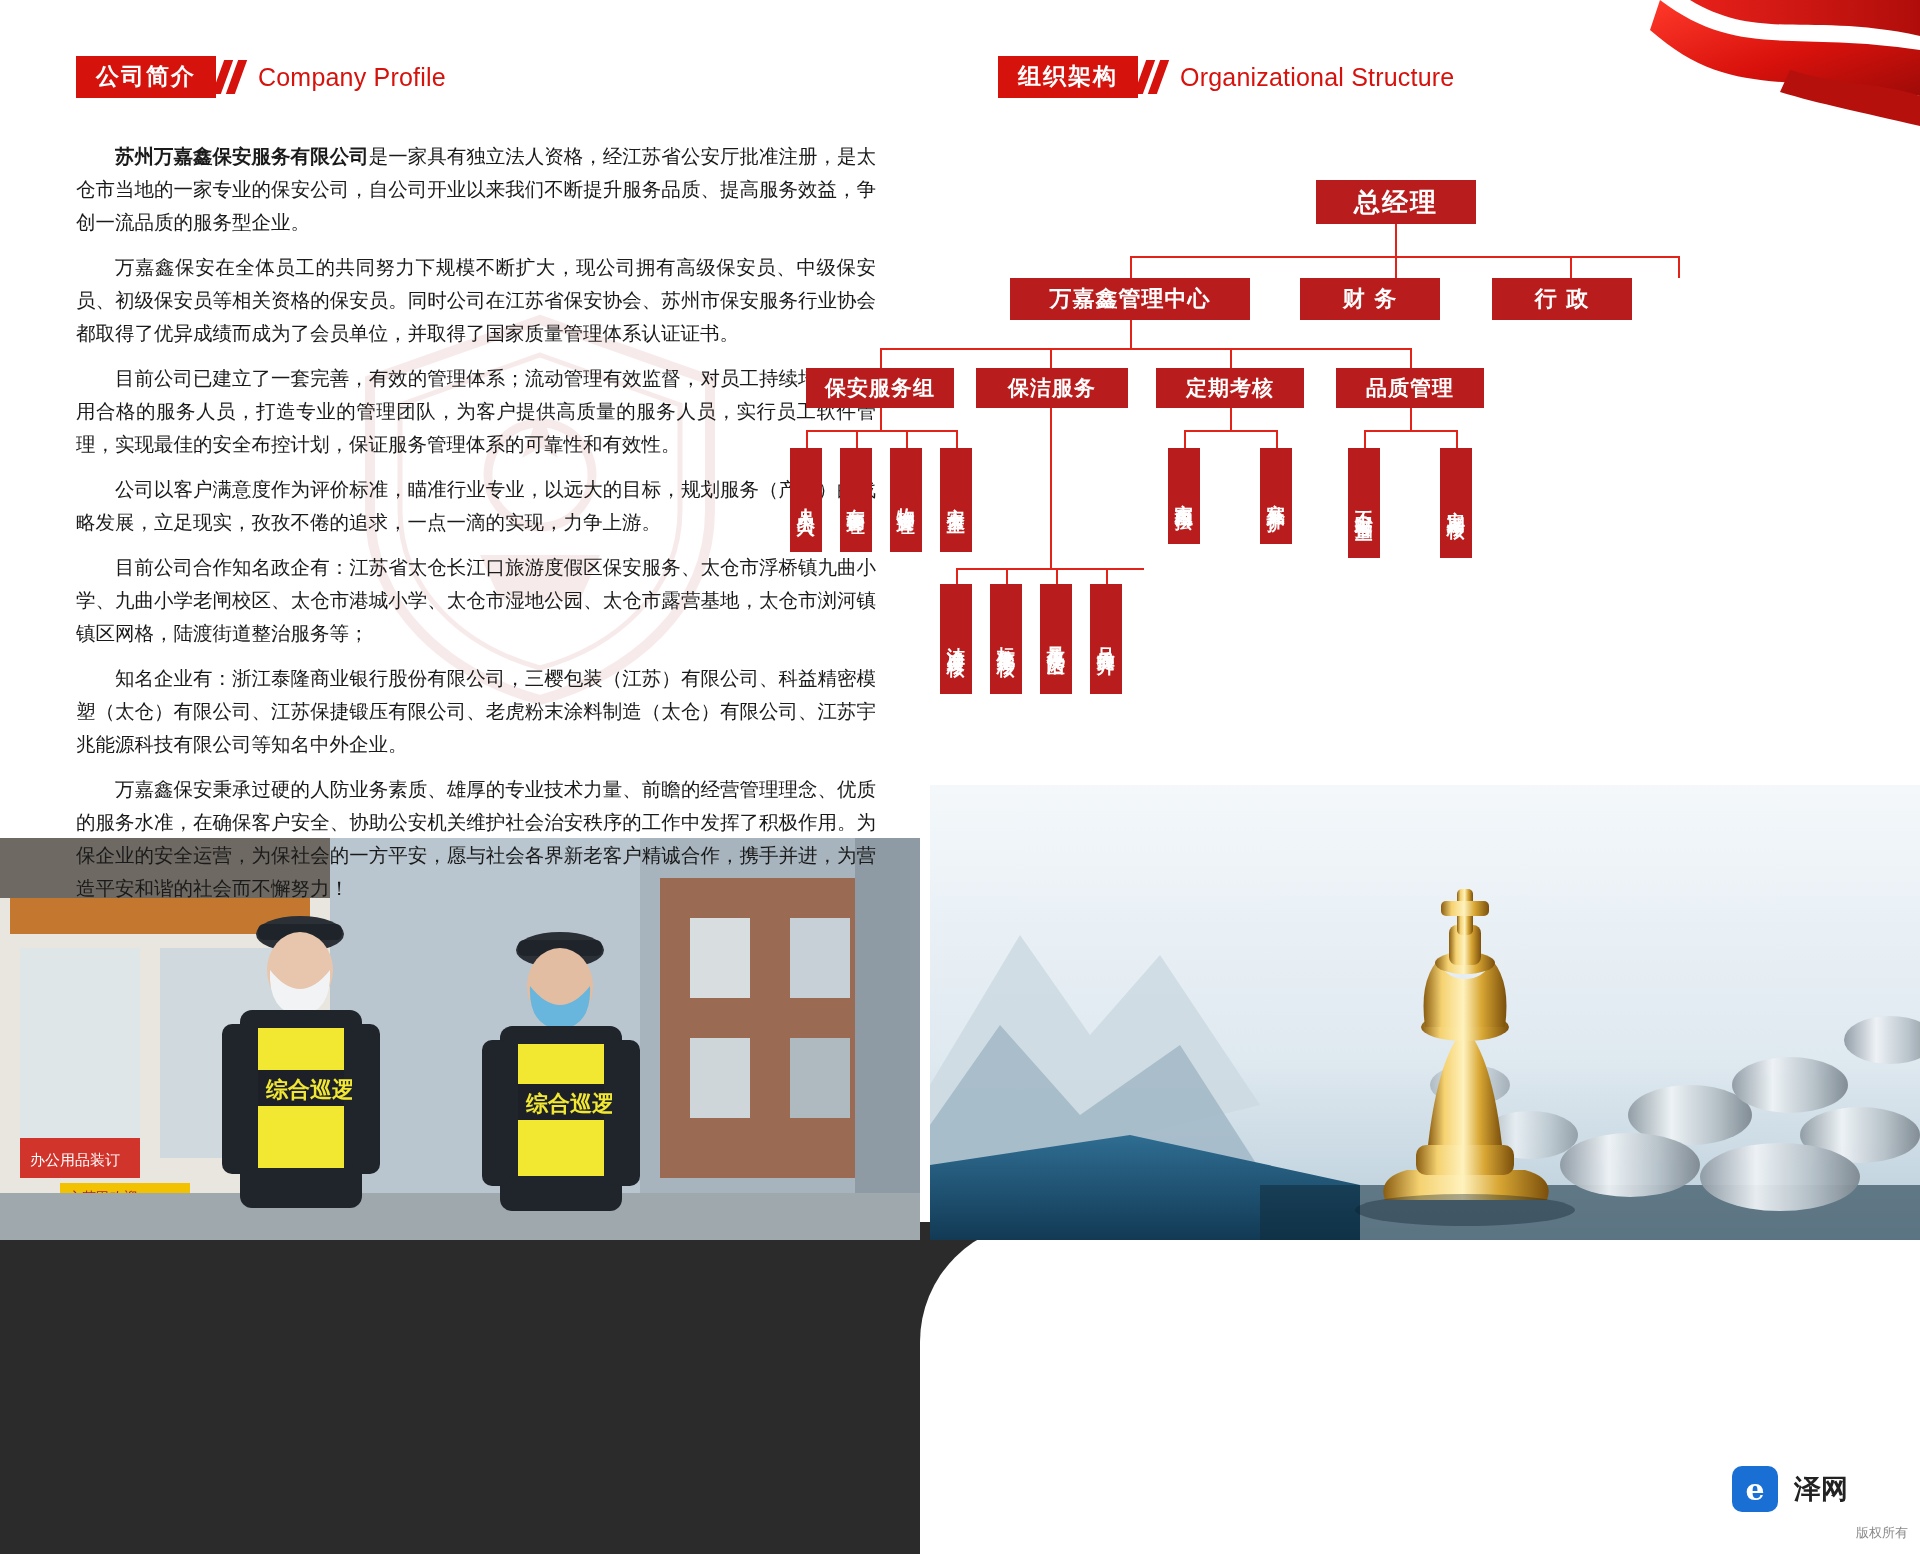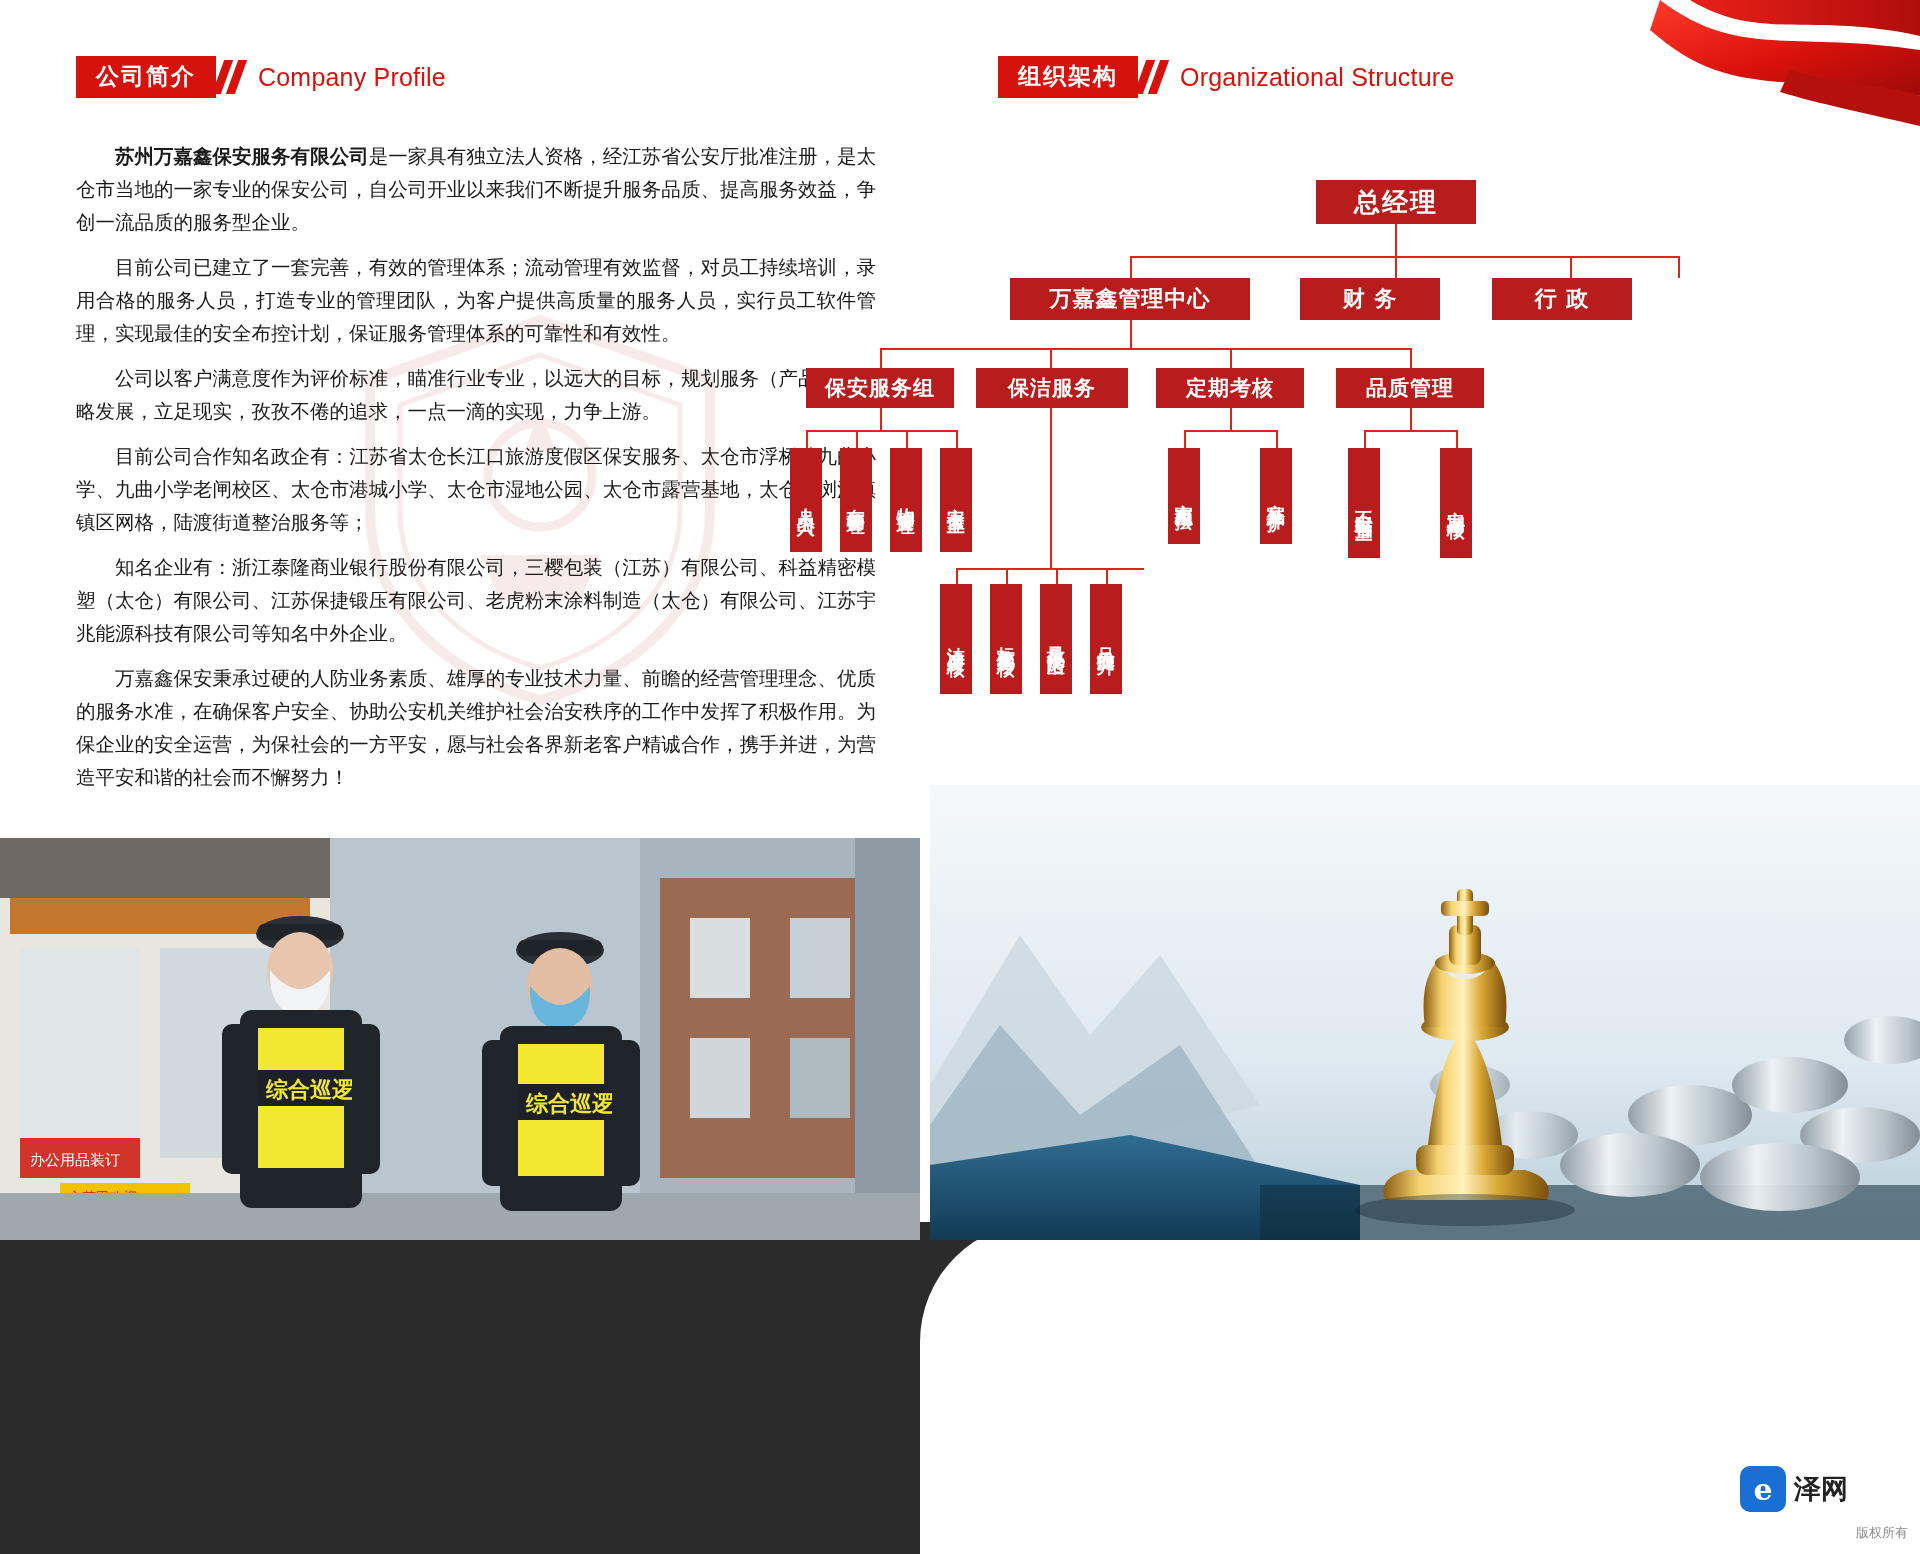--- a/index.html
+++ b/index.html
@@ -167,21 +167,21 @@
   .logo-mark {
     width: 46px; height: 46px;
     border-radius: 10px;
     background: #1a6fd4;
     color: #fff;
     display: flex; align-items: center; justify-content: center;
     font-size: 30px; font-weight: bold;
     font-family: "DejaVu Serif", serif;
   }
   .logo-text {
-    margin-left: 8px;
+    margin-left: 16px;
     font-size: 27px;
     color: #222;
     font-weight: bold;
     font-family: Liberation Sans, sans-serif;
   }
   .logo-sub {
     position: absolute;
     right: 12px; bottom: 12px;
     font-size: 13px;
     color: #8a8a8a;
@@ -233,20 +233,21 @@
       <circle cx="210" cy="175" r="52" fill="none" stroke="#b3281f" stroke-width="9"></circle>
       <path d="M150 255 L270 255 L250 300 L170 300 Z" fill="#b3281f"></path>
       <path d="M210 110 L228 158 L210 148 L192 158 Z" fill="#b3281f"></path>
     </svg>
   </div>
 
   <div class="profile-body">
     <p>
       <b>苏州万嘉鑫保安服务有限公司</b><span>是一家具有独立法人资格，经江苏省公安厅批准注册，是太仓市当地的一家专业的保安公司，自公司开业以来我们不断提升服务品质、提高服务效益，争创一流品质的服务型企业。</span>
     </p>
+    <p>万嘉鑫保安在全体员工的共同努力下规模不断扩大，现公司拥有高级保安员、中级保安员、初级保安员等相关资格的保安员。同时公司在江苏省保安协会、苏州市保安服务行业协会都取得了优异成绩而成为了会员单位，并取得了国家质量管理体系认证证书。</p>
     <p>目前公司已建立了一套完善，有效的管理体系；流动管理有效监督，对员工持续培训，录用合格的服务人员，打造专业的管理团队，为客户提供高质量的服务人员，实行员工软件管理，实现最佳的安全布控计划，保证服务管理体系的可靠性和有效性。</p>
     <p>公司以客户满意度作为评价标准，瞄准行业专业，以远大的目标，规划服务（产品）的战略发展，立足现实，孜孜不倦的追求，一点一滴的实现，力争上游。</p>
     <p>目前公司合作知名政企有：江苏省太仓长江口旅游度假区保安服务、太仓市浮桥镇九曲小学、九曲小学老闸校区、太仓市港城小学、太仓市湿地公园、太仓市露营基地，太仓市浏河镇镇区网格，陆渡街道整治服务等；</p>
     <p>知名企业有：浙江泰隆商业银行股份有限公司，三樱包装（江苏）有限公司、科益精密模塑（太仓）有限公司、江苏保捷锻压有限公司、老虎粉末涂料制造（太仓）有限公司、江苏宇兆能源科技有限公司等知名中外企业。</p>
     <p>万嘉鑫保安秉承过硬的人防业务素质、雄厚的专业技术力量、前瞻的经营管理理念、优质的服务水准，在确保客户安全、协助公安机关维护社会治安秩序的工作中发挥了积极作用。为保企业的安全运营，为保社会的一方平安，愿与社会各界新老客户精诚合作，携手并进，为营造平安和谐的社会而不懈努力！</p>
   </div>
 
   <div class="photo-guards">
     <svg width="920" height="402" viewBox="0 0 920 402">
 

